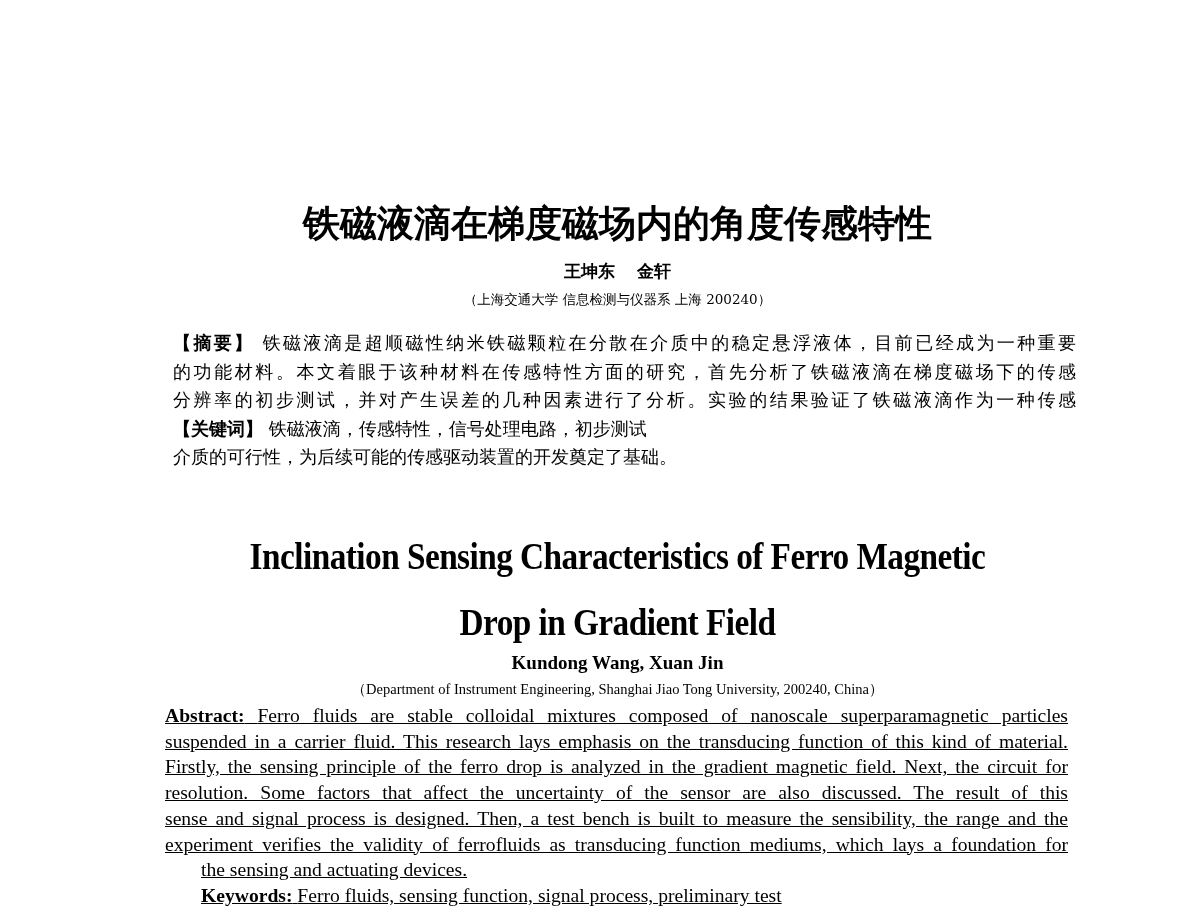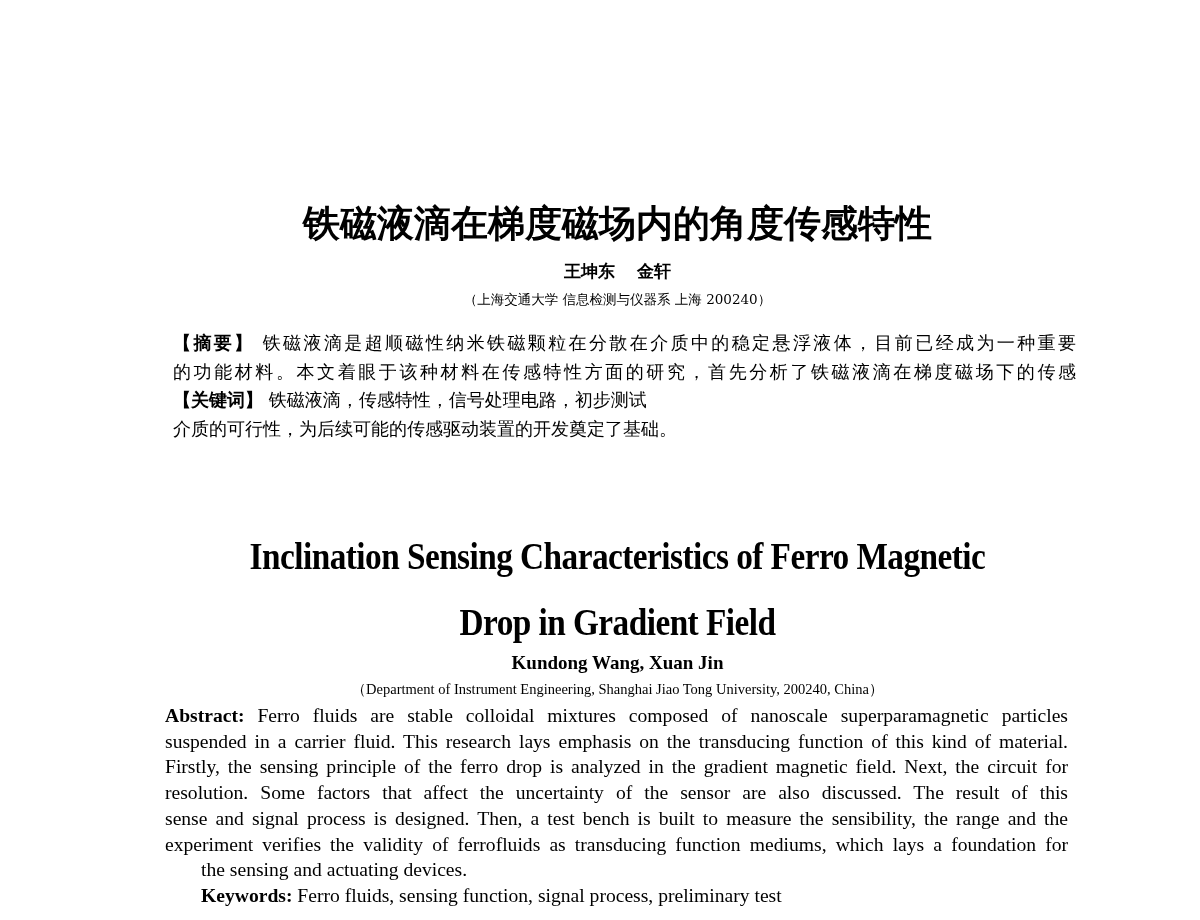--- a/index.html
+++ b/index.html
@@ -99,40 +99,42 @@
       width: 903px;
       font-family: "Liberation Serif", "DejaVu Serif", serif;
       font-size: 19.6px;
       line-height: 25.7px;
     }
     .en-line {
       display: block;
       white-space: nowrap;
       text-align: justify;
       text-align-last: justify;
+      text-decoration: underline;
     }
     .en-line.last { text-align-last: left; margin-left: 36px; }
     .en-block .lbl { font-weight: bold; }
   </style>
 </head>
 <body>
 
 <div class="page">
 
   <div class="center cn-title">铁磁液滴在梯度磁场内的角度传感特性</div>
 
   <div class="center cn-authors">
     <span>王坤东</span><span class="sep"></span><span>金轩</span>
   </div>
 
   <div class="center cn-affil">（上海交通大学 信息检测与仪器系 上海 200240）</div>
 
   <div class="cn-block">
     <span class="cn-line"><span class="lbl">【摘要】</span> <span>铁磁液滴是超顺磁性纳米铁磁颗粒在分散在介质中的稳定悬浮液体，目前已经成为一种重要</span></span>
     <span class="cn-line">的功能材料。本文着眼于该种材料在传感特性方面的研究，首先分析了铁磁液滴在梯度磁场下的传感</span>
+    <span class="cn-line">分辨率的初步测试，并对产生误差的几种因素进行了分析。实验的结果验证了铁磁液滴作为一种传感</span>
     <span class="cn-line last"><span class="lbl">【关键词】</span> <span>铁磁液滴，传感特性，信号处理电路，初步测试</span></span>
     <span class="cn-line last">介质的可行性，为后续可能的传感驱动装置的开发奠定了基础。</span>
   </div>
 
   <div class="center en-title">
     <div>Inclination Sensing Characteristics of Ferro Magnetic</div>
     <div>Drop in Gradient Field</div>
   </div>
 
   <div class="center en-authors">Kundong Wang, Xuan Jin</div>

